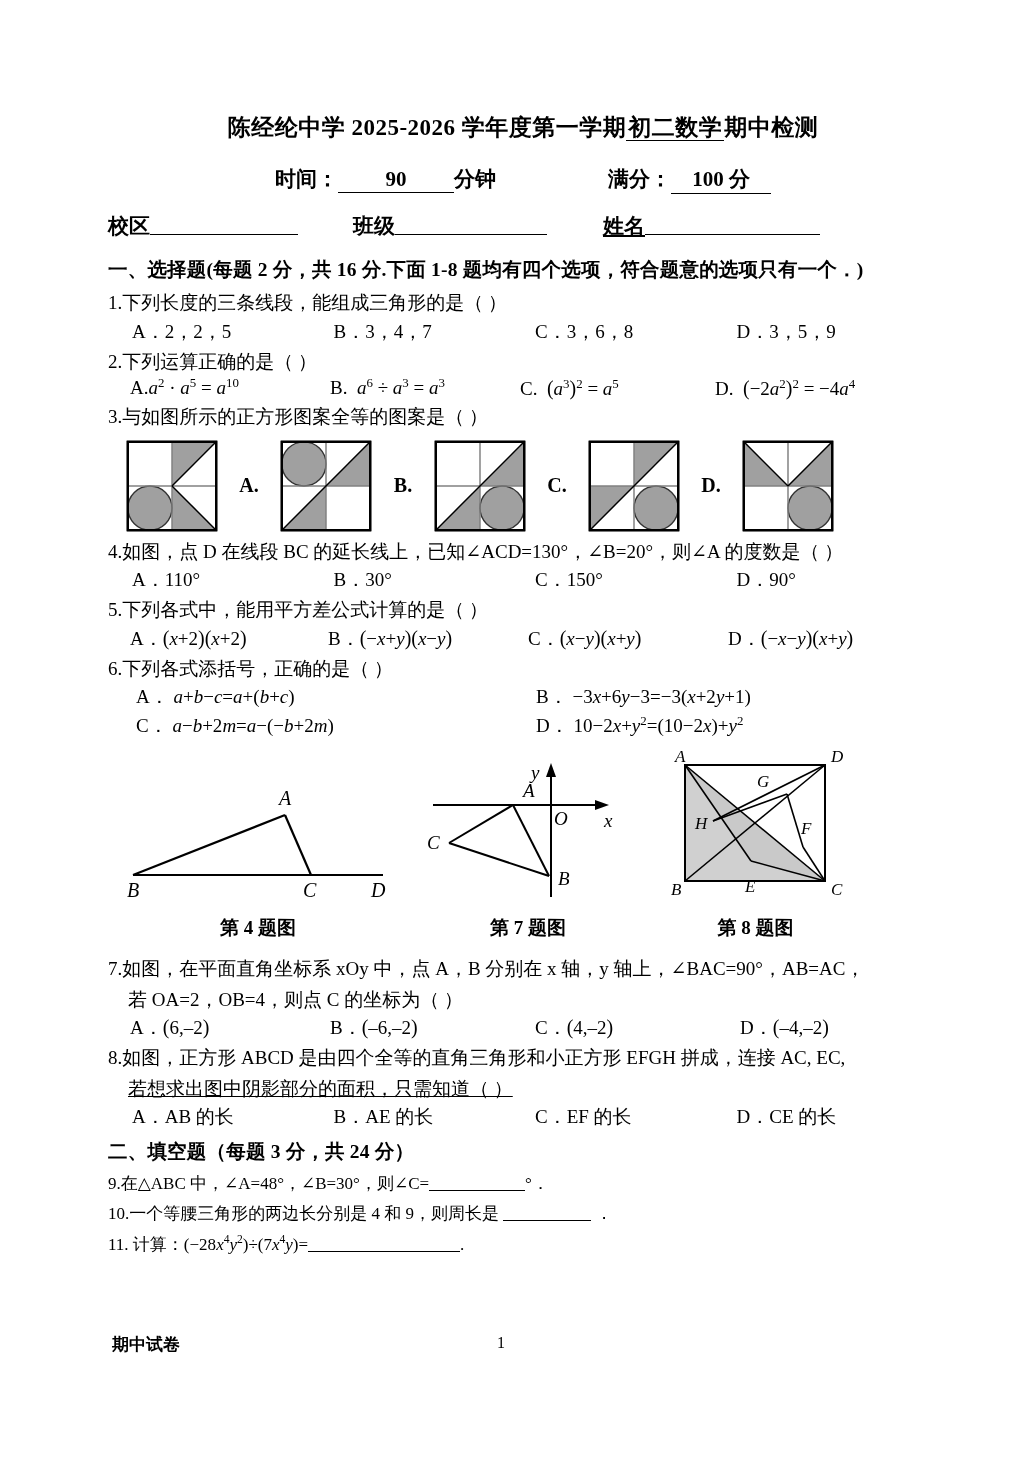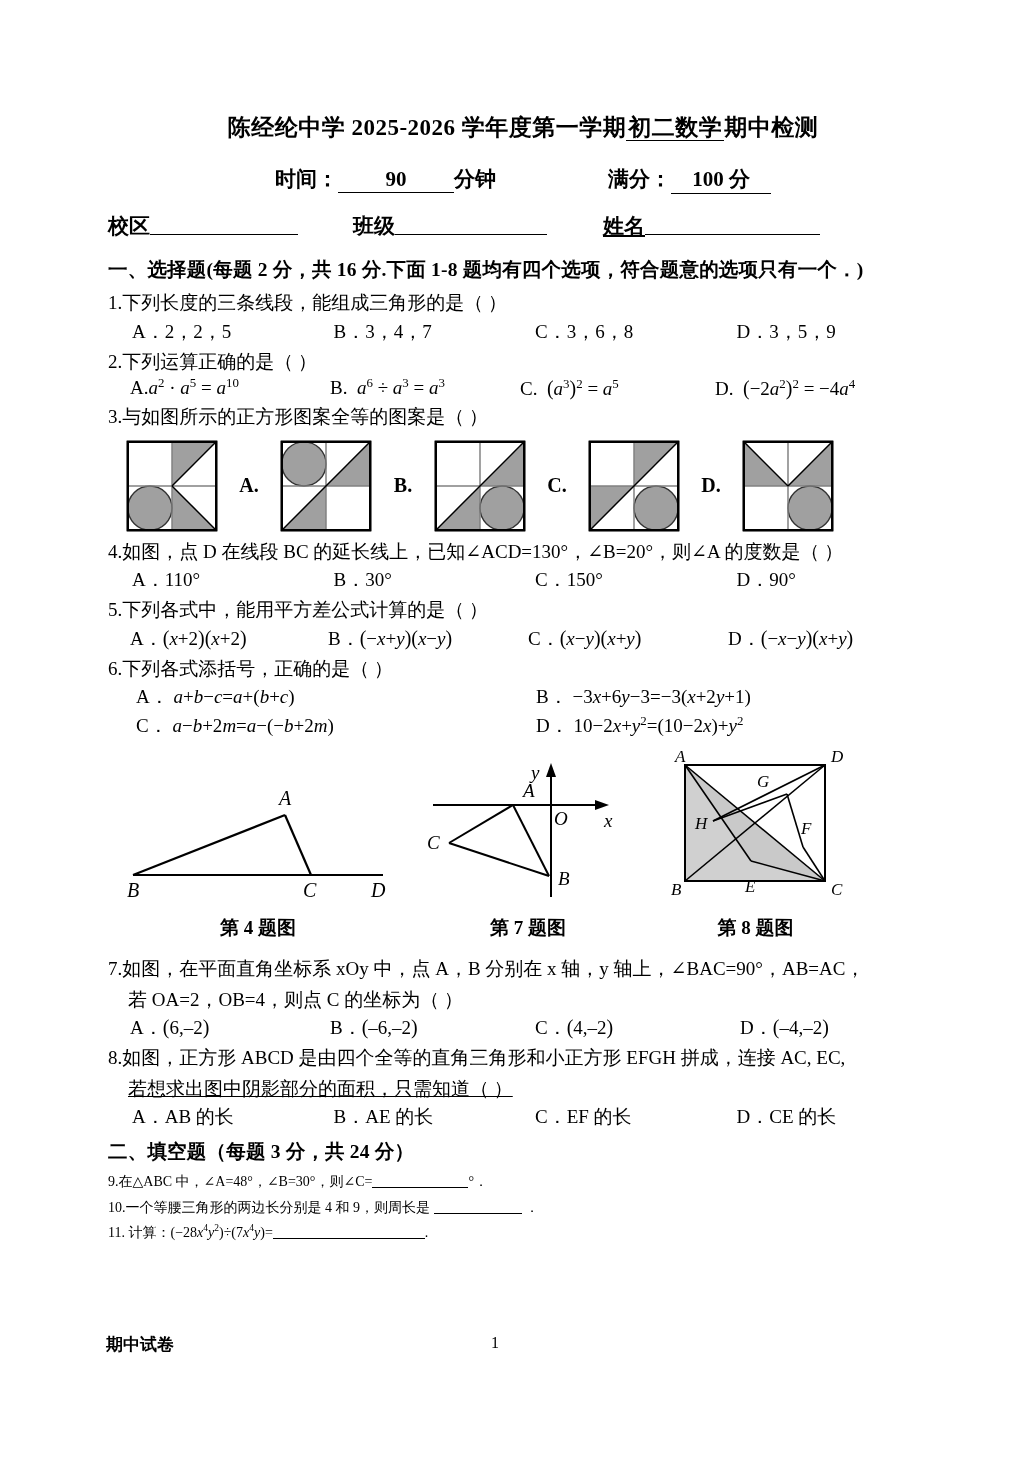--- a/index.html
+++ b/index.html
@@ -128,35 +128,35 @@
   .fig {
     text-align: center;
   }
   .fig-cap {
     font-size: 19px;
     font-weight: bold;
     margin-top: 4px;
   }
 
   
-  .fb { font-size: 14px; line-height: 1.55; margin: 4px 0; }
+  .fb { font-size: 17px; line-height: 1.55; margin: 4px 0; }
   .fline {
     display: inline-block;
     border-bottom: 1.3px solid #000;
     height: 1em;
     vertical-align: -2px;
   }
   .fl-90 { width: 96px; }
   .fl-85 { width: 88px; }
   .fl-150 { width: 152px; }
 
   
   .footer {
     position: absolute;
-    left: 106px;
+    left: 112px;
     top: 1333px;
     width: 830px;
     font-size: 17px;
     font-weight: bold;
   }
   .footer .pg {
     position: absolute;
     left: 385px;
     top: 1px;
     font-weight: normal;

